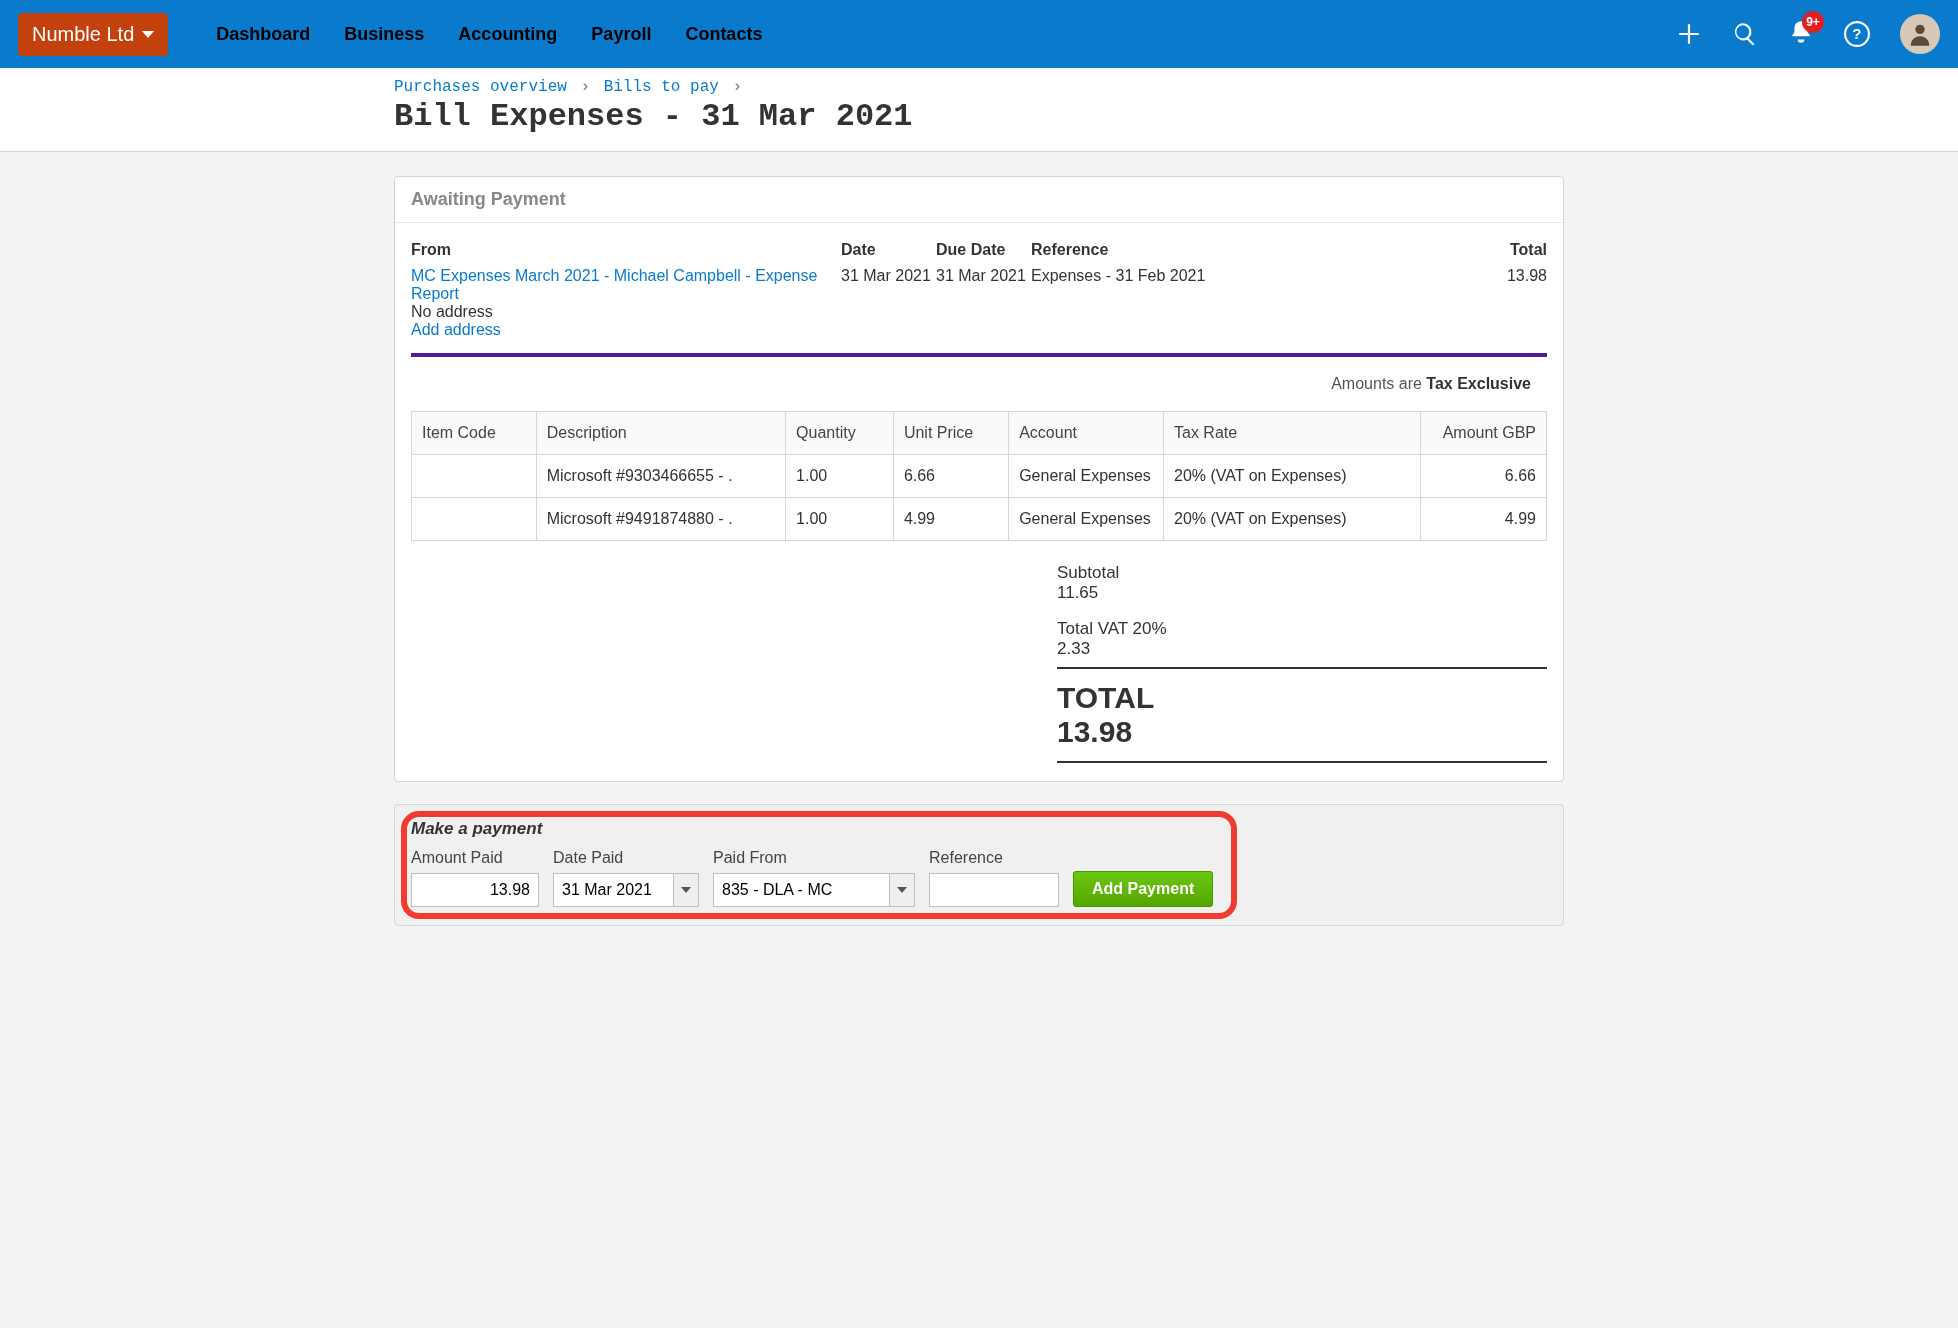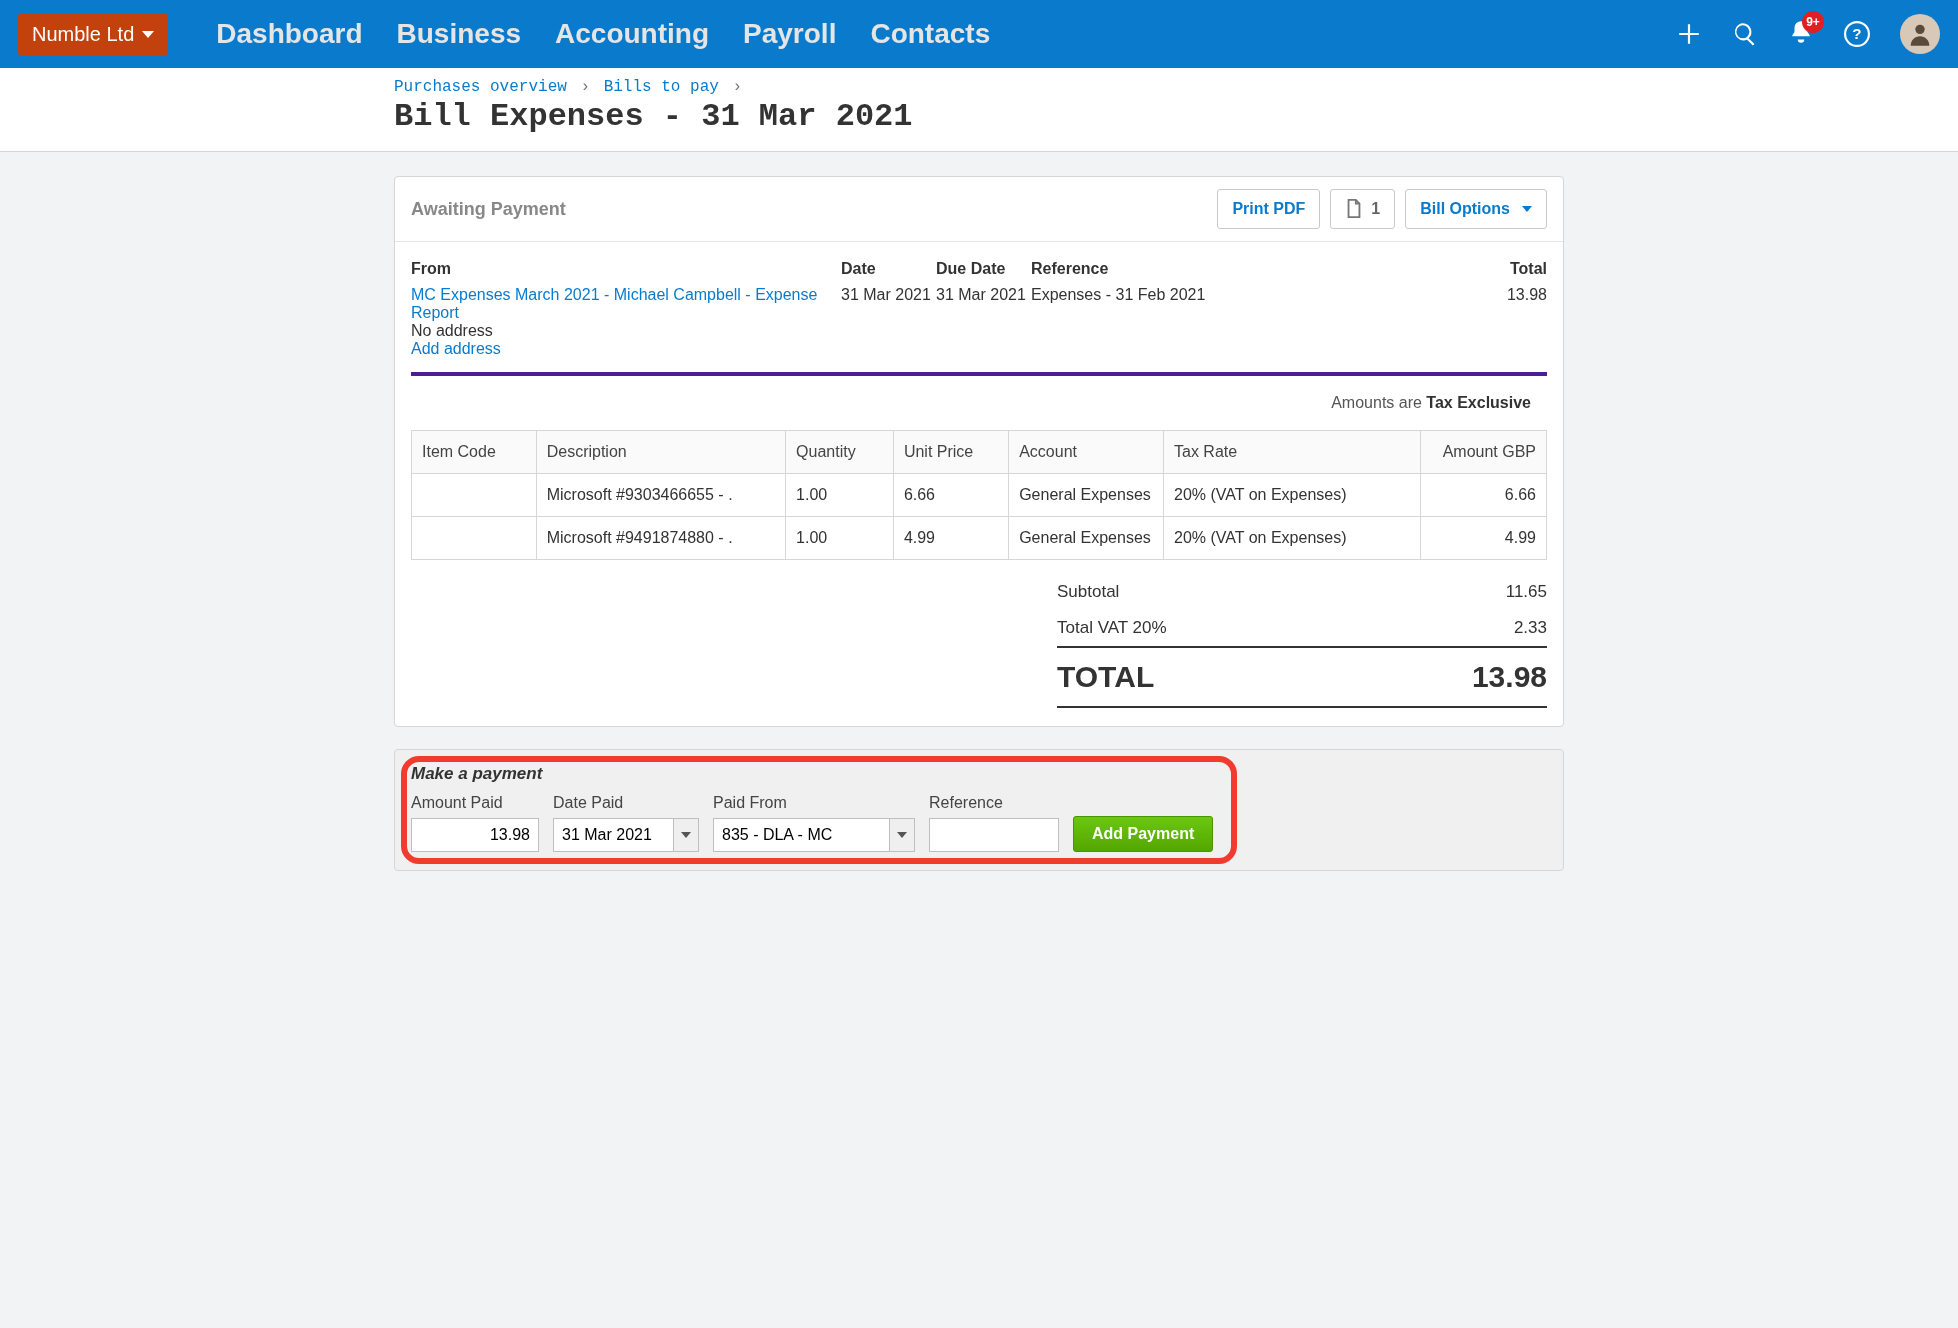--- a/index.html
+++ b/index.html
@@ -3,21 +3,21 @@
 <meta charset="utf-8">
 <style>
 * { box-sizing: border-box; margin: 0; padding: 0; }
 body { font-family: -apple-system, BlinkMacSystemFont, "Segoe UI", Helvetica, Arial, sans-serif; background: #f2f3f4; color: #333; }
 
 
 .top-nav { background: #0a7bcc; color: #fff; height: 68px; display: flex; align-items: center; padding: 0 18px; }
 .org-select { background: #c2410c; border-radius: 4px; padding: 10px 14px; font-size: 20px; display: flex; align-items: center; gap: 8px; cursor: pointer; }
 .org-select .caret { width: 0; height: 0; border-left: 6px solid transparent; border-right: 6px solid transparent; border-top: 7px solid #fff; }
 .nav-links { display: flex; gap: 34px; margin-left: 48px; }
-.nav-links a { color: #e5e5e5; text-decoration: none; font-size: 28px; font-weight: 600; cursor: pointer; }
+.nav-links a { color: #000000; text-decoration: none; font-size: 18px; font-weight: 600; cursor: pointer; }
 .nav-right { margin-left: auto; display: flex; align-items: center; gap: 30px; }
 .nav-icon { width: 26px; height: 26px; fill: #fff; cursor: pointer; }
 .bell-wrap { position: relative; }
 .badge { position: absolute; top: -8px; right: -10px; background: #e02020; color: #fff; border-radius: 50%; min-width: 22px; height: 22px; font-size: 12px; font-weight: 600; display: flex; align-items: center; justify-content: center; padding: 0 4px; }
 .avatar { width: 40px; height: 40px; border-radius: 50%; background: #d8c8b8; display: flex; align-items: center; justify-content: center; }
 .avatar svg { width: 28px; height: 28px; }
 
 
 .subhead { background: #fff; border-bottom: 1px solid #d6d6d6; padding: 10px 0 16px; }
 .subhead-inner { max-width: 1250px; margin: 0 auto; padding: 0 40px; font-family: Liberation Mono, monospace; }
@@ -54,21 +54,21 @@
 
 .items-wrap { padding: 0 16px 18px; }
 table.items { width: 100%; border-collapse: collapse; font-size: 16px; }
 table.items th, table.items td { border: 1px solid #d6d6d6; padding: 12px 10px; text-align: left; }
 table.items th { background: #fafafa; font-weight: 400; color: #444; }
 table.items .num { text-align: right; }
 table.items .rnum { text-align: left; }
 
 
 .totals { margin: 14px 0 0 auto; width: 490px; font-size: 17px; }
-.totals .trow { display: flex; justify-content: space-between; padding: 8px 0; }
+.totals .trow { display: flex; padding: 8px 0; flex-direction: column; }
 .totals .divider { border-top: 2px solid #333; }
 .totals .grand { font-size: 30px; font-weight: 700; padding: 12px 0; }
 .totals .enddivider { border-top: 2px solid #333; }
 
 
 .pay-card { background: #f0f0f0; border: 1px solid #d6d6d6; border-radius: 4px; margin-top: 22px; padding: 14px 16px 18px; position: relative; border-top: 1px solid #d6d6d6; }
 .pay-highlight { position: absolute; top: 6px; left: 6px; width: 836px; height: 108px; border: 6px solid #f23b2f; border-radius: 18px; pointer-events: none; }
 .pay-title { font-size: 17px; font-weight: 700; margin-bottom: 10px; font-style: italic; }
 .pay-row { display: flex; align-items: flex-end; gap: 14px; }
 .pay-field { display: flex; flex-direction: column; }
@@ -134,36 +134,20 @@
       <span class="sep">›</span>
     </div>
     <h1 class="page-title">Bill Expenses - 31 Mar 2021</h1>
   </div>
 </div>
 
 <div class="main-wrap">
   <div class="card">
     <div class="status-bar">
       <div class="status-text">Awaiting Payment</div>
-      <div class="actions">
-        <button class="btn">
-            <span>Print PDF</span>
-          </button>
-        <button class="btn light-text">
-          <svg class="file-icon" viewBox="0 0 18 22" fill="none" stroke="#777" stroke-width="2">
-              <path d="M3 1h8l4 4v15H3z"></path>
-              <path d="M11 1v4h4"></path>
-            </svg>
-          <span>1</span>
-        </button>
-        <button class="btn">
-          <span>Bill Options</span>
-          <span class="caret"></span>
-        </button>
-      </div>
     </div>
 
     <div class="bill-info">
       <div class="info-row info-h">
         <div class="col-from">From</div>
         <div class="col-date">Date</div>
         <div class="col-due">Due Date</div>
         <div class="col-ref">Reference</div>
         <div class="col-total">Total</div>
       </div>

